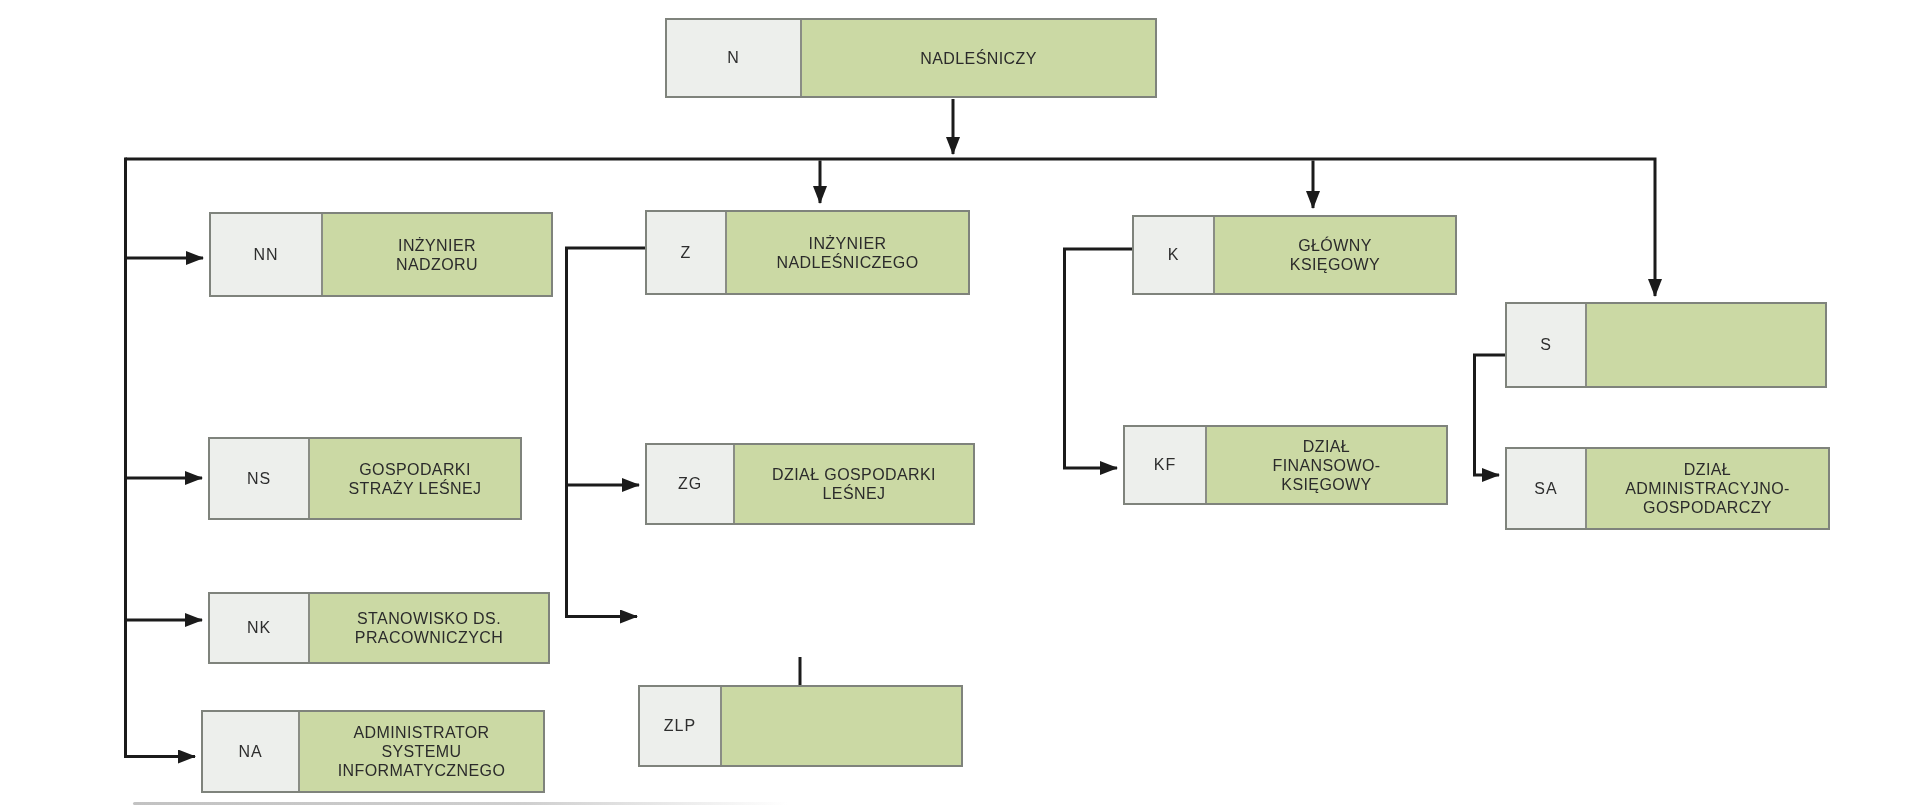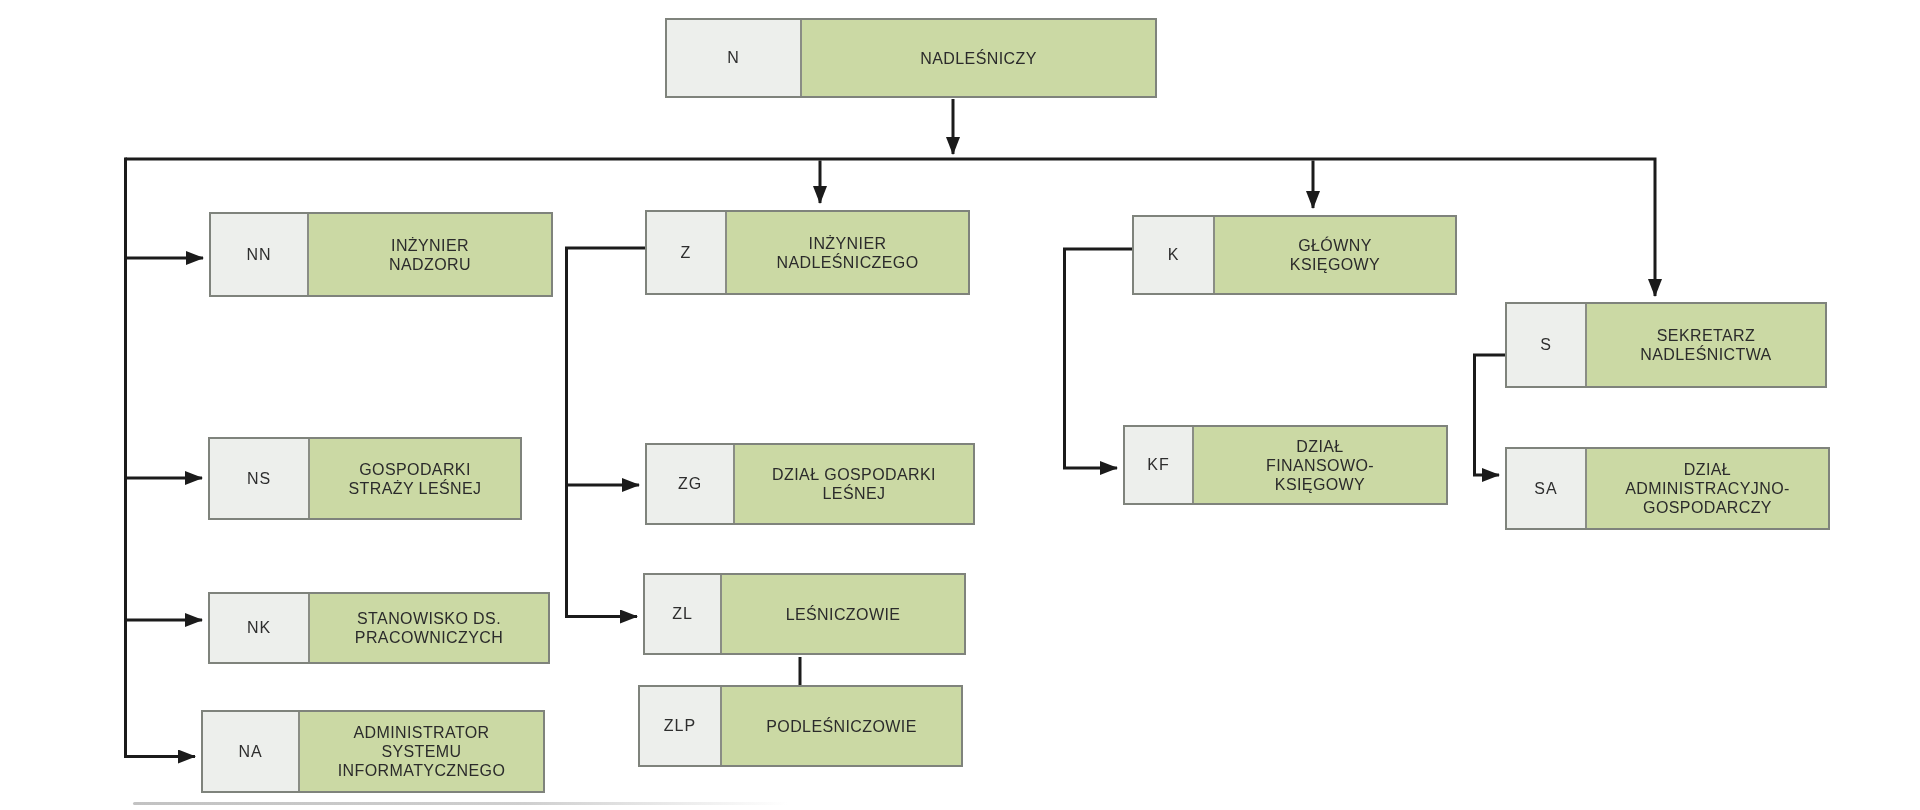--- a/index.html
+++ b/index.html
@@ -67,21 +67,21 @@
       <path d="M800,657 V707" marker-end="url(#arr)"></path>
     </g>
   </svg>
 
   <div class="node" style="left:665px;top:18px;width:492px;height:80px">
     <div class="code" style="width:135px">N</div>
     <div class="label">NADLEŚNICZY</div>
   </div>
 
   <div class="node" style="left:209px;top:212px;width:344px;height:85px">
-    <div class="code" style="width:98px">NN</div>
+    <div class="code" style="width:112px">NN</div>
     <div class="label">INŻYNIER
 NADZORU</div>
   </div>
 
   <div class="node" style="left:208px;top:437px;width:314px;height:83px">
     <div class="code" style="width:100px">NS</div>
     <div class="label">GOSPODARKI
 STRAŻY LEŚNEJ</div>
   </div>
 
@@ -103,47 +103,40 @@
     <div class="label">INŻYNIER
 NADLEŚNICZEGO</div>
   </div>
 
   <div class="node" style="left:645px;top:443px;width:330px;height:82px">
     <div class="code" style="width:88px">ZG</div>
     <div class="label">DZIAŁ GOSPODARKI
 LEŚNEJ</div>
   </div>
 
-  <div class="node" style="left:643px;top:573px;width:323px;height:82px">
-    <div class="code" style="width:77px">ZL</div>
-    <div class="label">LEŚNICZOWIE</div>
-  </div>
 
   <div class="node" style="left:638px;top:685px;width:325px;height:82px">
     <div class="code" style="width:82px">ZLP</div>
-    <div class="label">PODLEŚNICZOWIE</div>
   </div>
 
   <div class="node" style="left:1132px;top:215px;width:325px;height:80px">
     <div class="code" style="width:81px">K</div>
     <div class="label">GŁÓWNY
 KSIĘGOWY</div>
   </div>
 
   <div class="node" style="left:1123px;top:425px;width:325px;height:80px">
-    <div class="code" style="width:69px">KF</div>
+    <div class="code" style="width:82px">KF</div>
     <div class="label">DZIAŁ
 FINANSOWO-
 KSIĘGOWY</div>
   </div>
 
   <div class="node" style="left:1505px;top:302px;width:322px;height:86px">
     <div class="code" style="width:80px">S</div>
-    <div class="label">SEKRETARZ
-NADLEŚNICTWA</div>
   </div>
 
   <div class="node" style="left:1505px;top:447px;width:325px;height:83px">
     <div class="code" style="width:80px">SA</div>
     <div class="label">DZIAŁ
 ADMINISTRACYJNO-
 GOSPODARCZY</div>
   </div>
 
   <div id="scan-line"></div>

